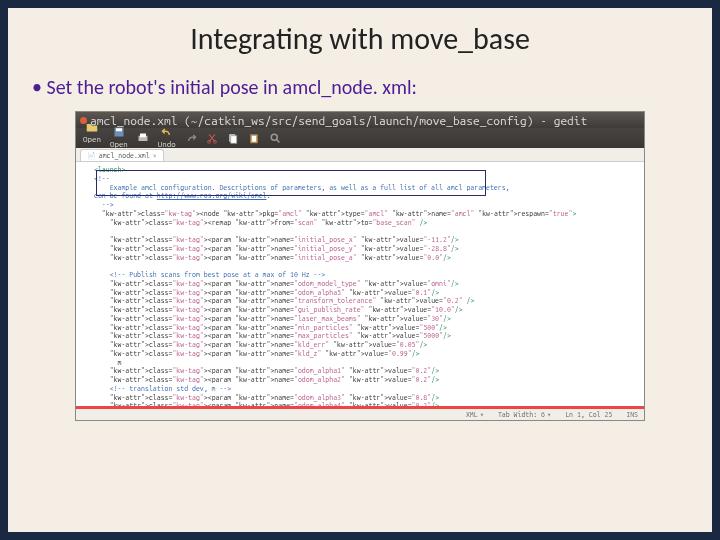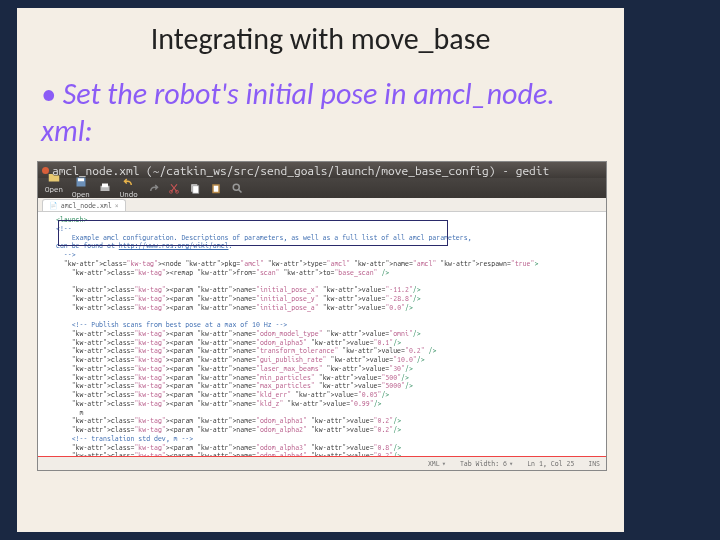--- a/index.html
+++ b/index.html
@@ -6,39 +6,38 @@
   body {
     width: 720px;
     height: 540px;
     background: #1a2842;
     font-family: Calibri, Arial, sans-serif;
     overflow: hidden;
   }
   .slide {
     position: absolute;
     top: 8px;
-    left: 17px;
-    width: 607px;
+    left: 8px;
+    width: 704px;
     height: 524px;
     background: #f4eee5;
     padding: 12px 20px;
   }
   .title {
     font-size: 30px;
     font-weight: 400;
     text-align: center;
     color: #222;
     margin-bottom: 18px;
   }
   .bullet {
-    font-size: 30px;
-    color: #8b5cf6;
+    font-size: 20px;
+    color: #4c1d95;
     margin-bottom: 12px;
     padding-left: 4px;
-    font-style: italic;
   }
   .bullet::before {
     content: "• ";
   }
   .editor-window {
     margin: 0 auto;
     width: 570px;
     height: 310px;
     background: #fff;
     border: 1px solid #888;
@@ -121,21 +120,21 @@
     position: absolute;
     border: 1.5px solid #2a2a6a;
     left: 20px;
     top: 58px;
     width: 390px;
     height: 26px;
     pointer-events: none;
   }
   .statusbar {
     background: #f1ede7;
-    border-top: 1px solid #ef4444;
+    border-top: 3px solid #ef4444;
     height: 14px;
     display: flex;
     justify-content: flex-end;
     align-items: center;
     padding: 0 6px;
     gap: 14px;
     font-size: 7px;
     color: #666;
   }
   .status-item { display: flex; align-items: center; gap: 2px; }

